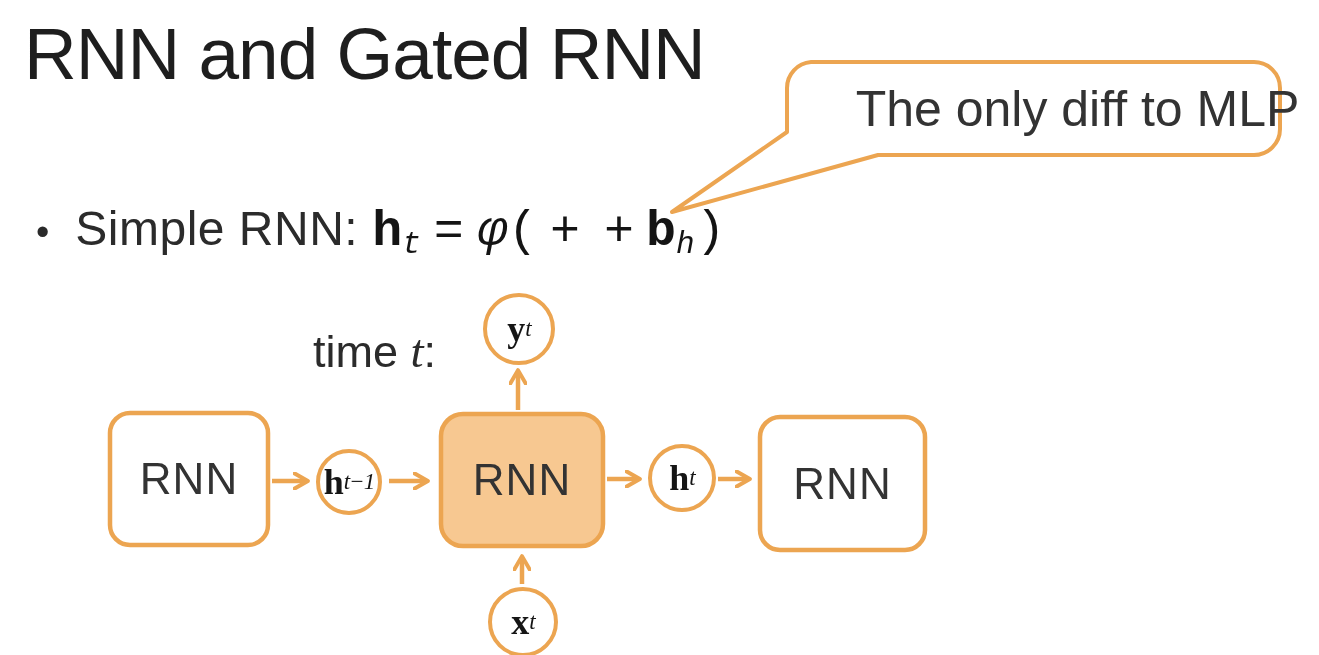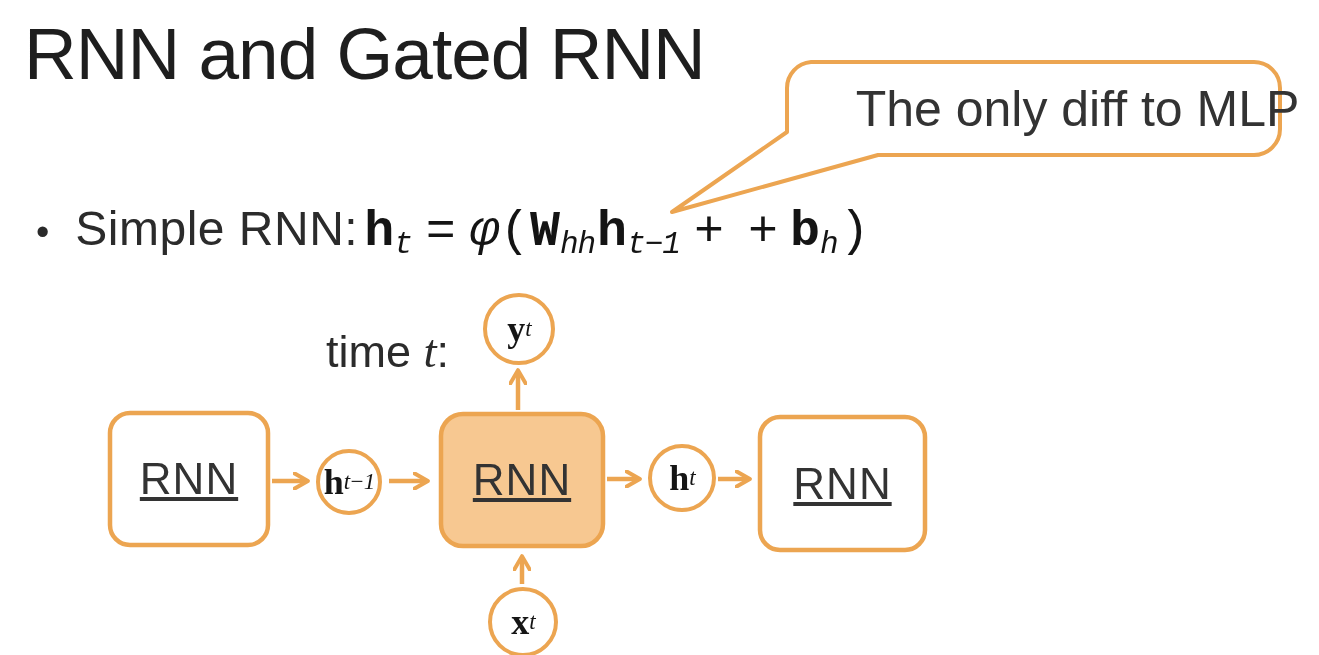--- a/index.html
+++ b/index.html
@@ -17,36 +17,36 @@
   .callout-text{
     left:785px;top:62px;width:495px;height:93px;
     display:flex;align-items:center;justify-content:center;
     font-size:50px;color:#333333;white-space:nowrap;padding-left:45px;
   }
   
   .formula{
     left:36px;top:201px;display:flex;align-items:baseline;white-space:nowrap;color:#141414;
   }
   .f-bullet{font-size:38px;color:#2a2a2a;margin-right:26px;}
-  .f-plain{font-size:48px;color:#2b2b2b;letter-spacing:0.5px;margin-right:6px;}
+  .f-plain{font-size:48px;color:#2b2b2b;letter-spacing:0.5px;margin-right:14px;}
   .m{font-family:Liberation Mono, monospace;font-size:50px;}
   .m b{font-weight:bold;}
   .m sub{
     font-size:31px;font-style:italic;line-height:0;
     vertical-align:-0.25em;letter-spacing:-1px;margin-right:2px;
   }
   .op{margin:0 12px;}
   .phi{font-style:italic;margin-left:2px;}
   
-  .time-label{left:313px;top:324px;font-size:45px;color:#2b2b2b;white-space:nowrap;margin-left:13px;}
+  .time-label{left:313px;top:324px;font-size:45px;color:#2b2b2b;white-space:nowrap;}
   .time-label i{font-family:"Liberation Serif","DejaVu Serif",serif;font-size:47px;}
   
   .box-label{
     display:flex;align-items:center;justify-content:center;
-    font-size:44px;color:#333333;letter-spacing:1px;text-decoration:underline;
+    font-size:44px;color:#333333;letter-spacing:1px;
   }
   .bl-left{left:110px;top:413px;width:158px;height:132px;}
   .bl-center{left:441px;top:414px;width:162px;height:132px;}
   .bl-right{left:760px;top:417px;width:165px;height:133px;}
   
   .node-label{
     display:flex;align-items:center;justify-content:center;
     font-family:"Liberation Serif","DejaVu Serif",serif;font-size:36px;color:#151515;
     white-space:nowrap;
   }
@@ -94,21 +94,20 @@
 
   <div class="abs callout-text">The only diff to MLP</div>
 
   <div class="abs formula">
     <span class="f-bullet">•</span>
     <span class="f-plain">Simple RNN:</span>
     <span class="m"><b>h</b><sub>t</sub></span>
     <span class="m op">=</span>
     <span class="m phi">φ</span>
     <span class="m">(</span>
-    <span class="m"><b>W</b><sub>hh</sub><b>h</b><sub>t−1</sub></span>
     <span class="m op">+</span>
     <span class="m op">+</span>
     <span class="m"><b>b</b><sub>h</sub></span>
     <span class="m">)</span>
   </div>
 
   <div class="abs time-label"><span>time </span><i>t</i><span>:</span></div>
 
   <div class="abs box-label bl-left">RNN</div>
   <div class="abs box-label bl-center">RNN</div>

